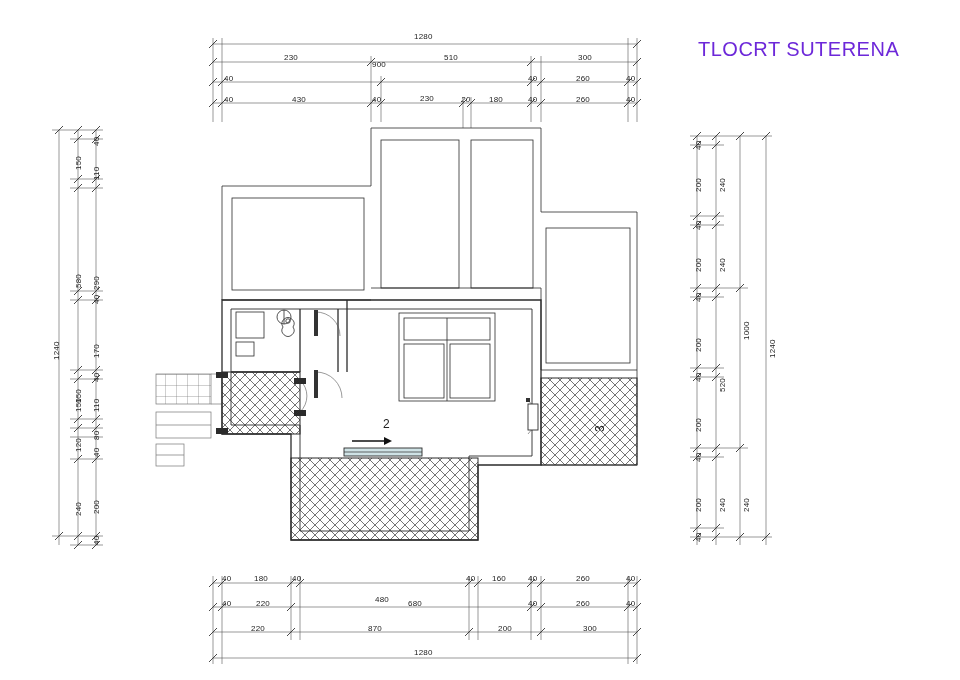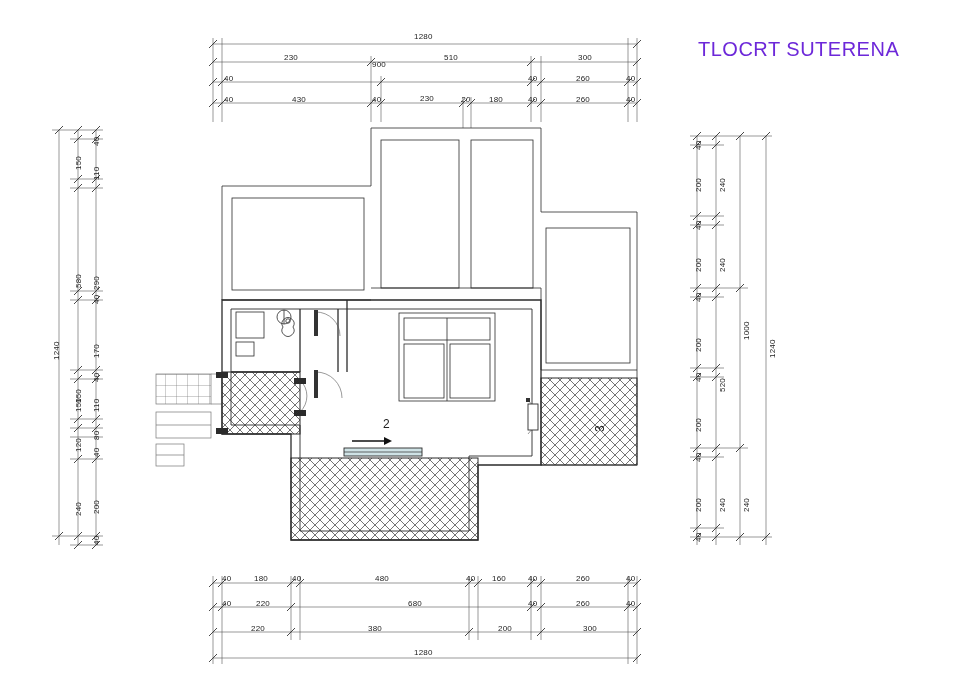--- a/index.html
+++ b/index.html
@@ -257,36 +257,36 @@
   <div class="tt" style="left:420px;top:94px;">230</div>
   <div class="tt" style="left:461px;top:95px;font-style:italic;">20</div>
   <div class="tt" style="left:489px;top:95px;">180</div>
   <div class="tt" style="left:528px;top:95px;">40</div>
   <div class="tt" style="left:576px;top:95px;">260</div>
   <div class="tt" style="left:626px;top:95px;">40</div>
 
   <div class="tt" style="left:222px;top:574px;">40</div>
   <div class="tt" style="left:254px;top:574px;">180</div>
   <div class="tt" style="left:292px;top:574px;">40</div>
-  <div class="tt" style="left:375px;top:574px;">480</div>
+  <div class="tt" style="left:375px;top:595px;">480</div>
   <div class="tt" style="left:466px;top:574px;">40</div>
   <div class="tt" style="left:492px;top:574px;">160</div>
   <div class="tt" style="left:528px;top:574px;">40</div>
   <div class="tt" style="left:576px;top:574px;">260</div>
   <div class="tt" style="left:626px;top:574px;">40</div>
 
   <div class="tt" style="left:222px;top:599px;">40</div>
   <div class="tt" style="left:256px;top:599px;">220</div>
   <div class="tt" style="left:408px;top:599px;text-align:right;">680</div>
   <div class="tt" style="left:528px;top:599px;">40</div>
   <div class="tt" style="left:576px;top:599px;">260</div>
   <div class="tt" style="left:626px;top:599px;">40</div>
 
   <div class="tt" style="left:251px;top:624px;">220</div>
-  <div class="tt" style="left:368px;top:624px;">380</div>
+  <div class="tt" style="left:368px;top:624px;">870</div>
   <div class="tt" style="left:498px;top:624px;">200</div>
   <div class="tt" style="left:583px;top:624px;">300</div>
 
   <div class="tt" style="left:414px;top:648px;">1280</div>
 
   <div class="tt rot" style="left:52px;top:360px;">1240</div>
 
   <div class="tt rot" style="left:74px;top:516px;">240</div>
   <div class="tt rot" style="left:74px;top:452px;">120</div>
   <div class="tt rot" style="left:74px;top:412px;">150</div>

